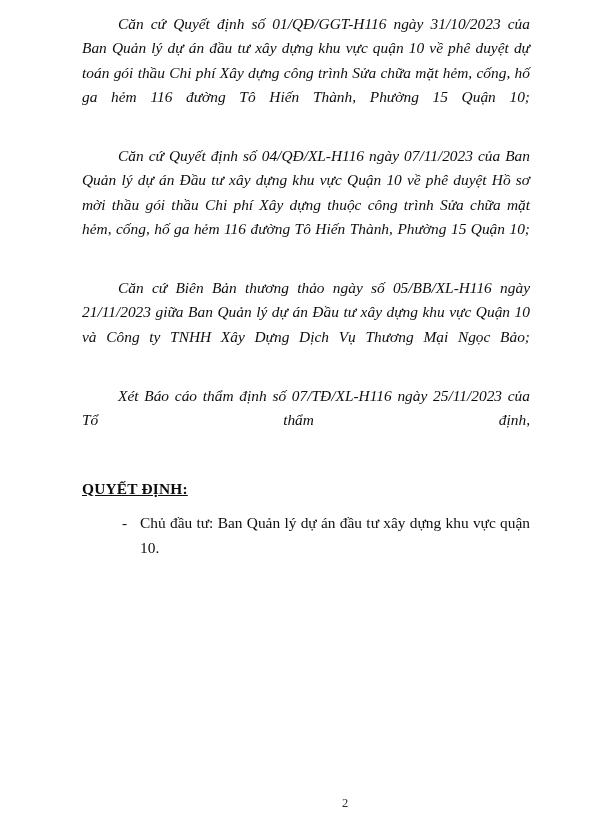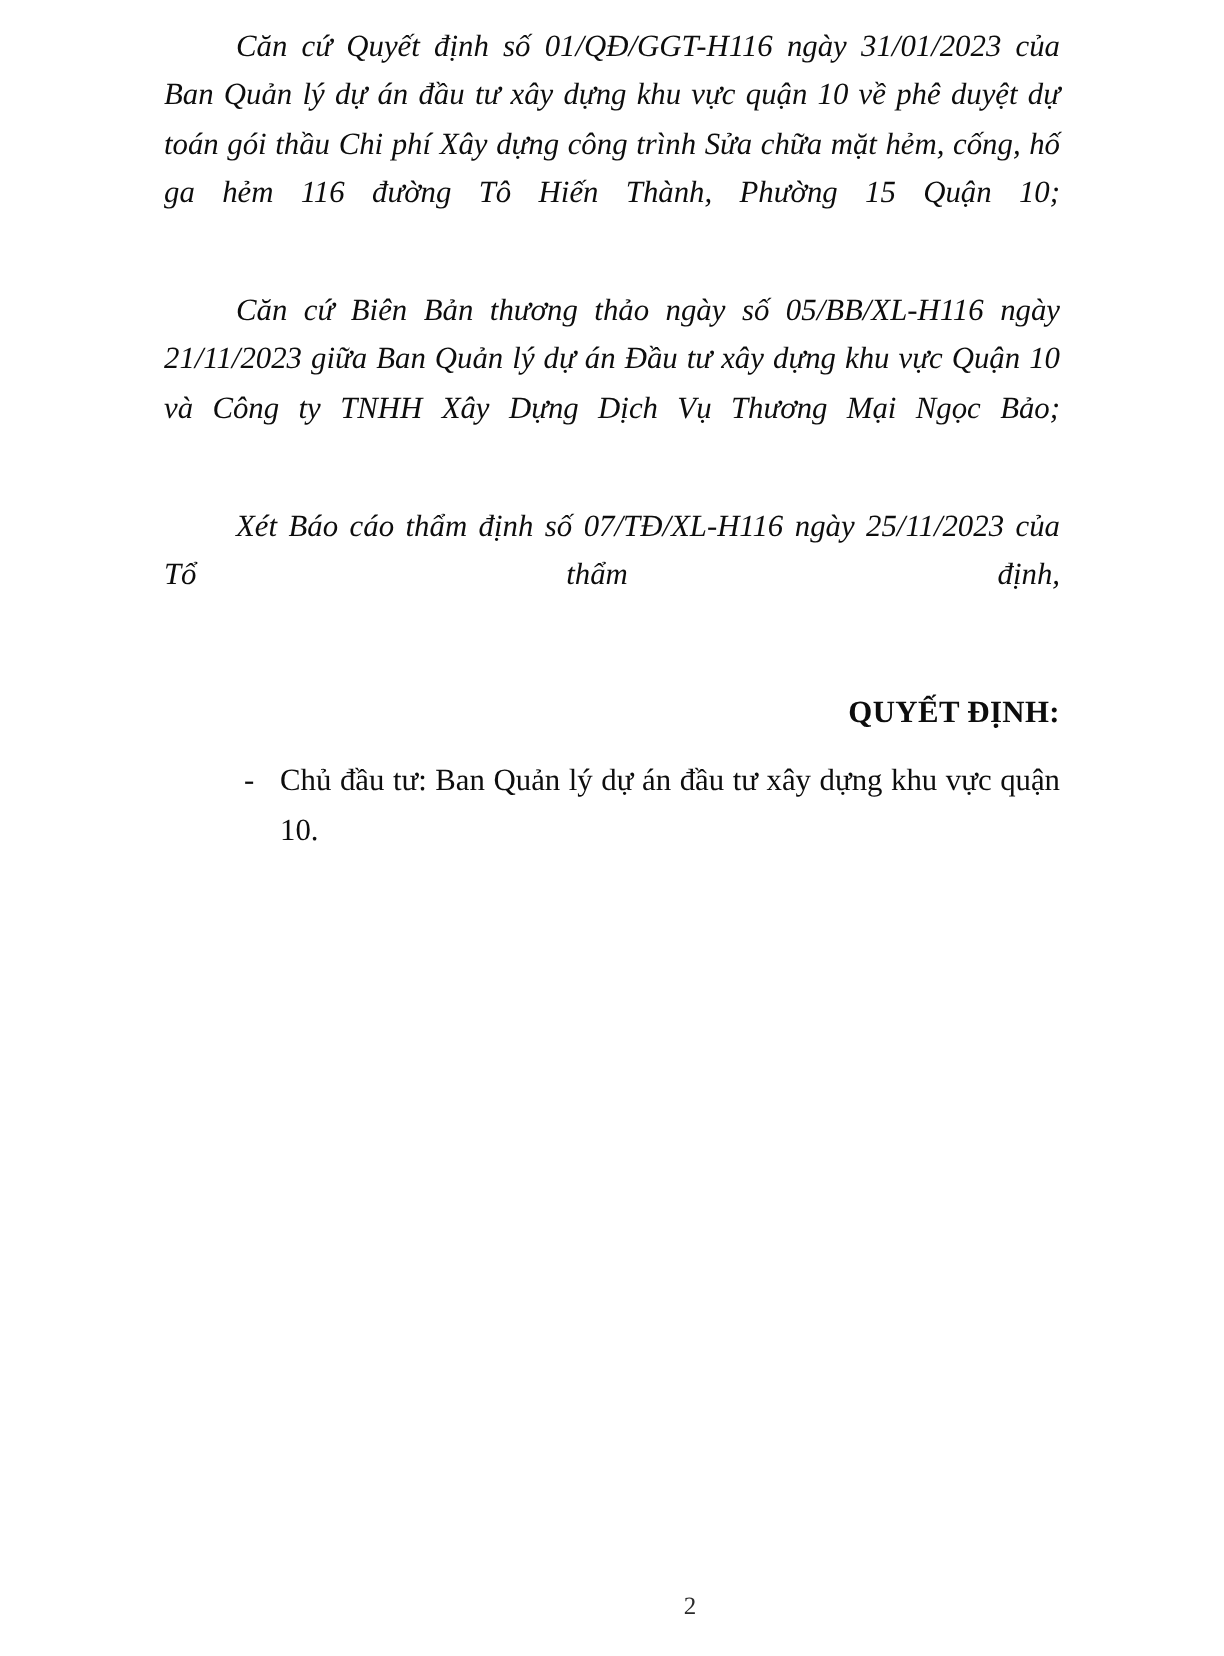--- a/index.html
+++ b/index.html
@@ -46,25 +46,26 @@
     font-style: italic;
   }
 
   p.gap {
     margin-top: 10.5px;
   }
 
   
   .heading-center {
     margin: 0;
-    text-align: right;
+    text-align: left;
     font-weight: bold;
     font-size: 15.4px;
     line-height: 24.3px;
     letter-spacing: 0.2px;
+    text-decoration: underline;
   }
   .heading-wrap {
     margin-top: 20px;
     margin-bottom: 8px;
   }
 
   
   .dieu-label {
     font-weight: bold;
   }
@@ -118,22 +119,23 @@
     line-height: 14px;
     color: #2b2b2b;
   }
 </style>
 </head>
 <body>
 
 <div class="page">
   <div class="body-col">
 
-    <p class="para italic-para">Căn cứ Quyết định số 01/QĐ/GGT-H116 ngày 31/01/2023 của Ban Quản lý dự án đầu tư xây dựng khu vực quận 10 về phê duyệt dự toán gói thầu Chi phí Xây dựng công trình Sửa chữa mặt hẻm, cống, hố ga  hẻm 116 đường Tô Hiến Thành, Phường 15 Quận 10;</p>
+    <p class="para italic-para">Căn cứ Quyết định số 01/QĐ/GGT-H116 ngày 31/10/2023 của Ban Quản lý dự án đầu tư xây dựng khu vực quận 10 về phê duyệt dự toán gói thầu Chi phí Xây dựng công trình Sửa chữa mặt hẻm, cống, hố ga  hẻm 116 đường Tô Hiến Thành, Phường 15 Quận 10;</p>
 
+    <p class="para italic-para gap">Căn cứ Quyết định số 04/QĐ/XL-H116 ngày 07/11/2023 của Ban Quản lý dự án Đầu tư xây dựng khu vực Quận 10 về phê duyệt Hồ sơ mời thầu gói thầu Chi phí Xây dựng thuộc công trình Sửa chữa mặt hẻm, cống, hố ga  hẻm 116 đường Tô Hiến Thành, Phường 15 Quận 10;</p>
 
 
 
     <p class="para italic-para gap">Căn cứ Biên Bản thương thảo ngày số 05/BB/XL-H116 ngày 21/11/2023 giữa Ban Quản lý dự án Đầu tư xây dựng khu vực Quận 10 và Công ty TNHH Xây Dựng Dịch Vụ Thương Mại Ngọc Bảo;</p>
 
     <p class="para italic-para gap">Xét Báo cáo thẩm định số 07/TĐ/XL-H116 ngày 25/11/2023 của Tổ thẩm định,</p>
 
     <div class="heading-wrap">
       <div class="heading-center">QUYẾT ĐỊNH:</div>
     </div>

